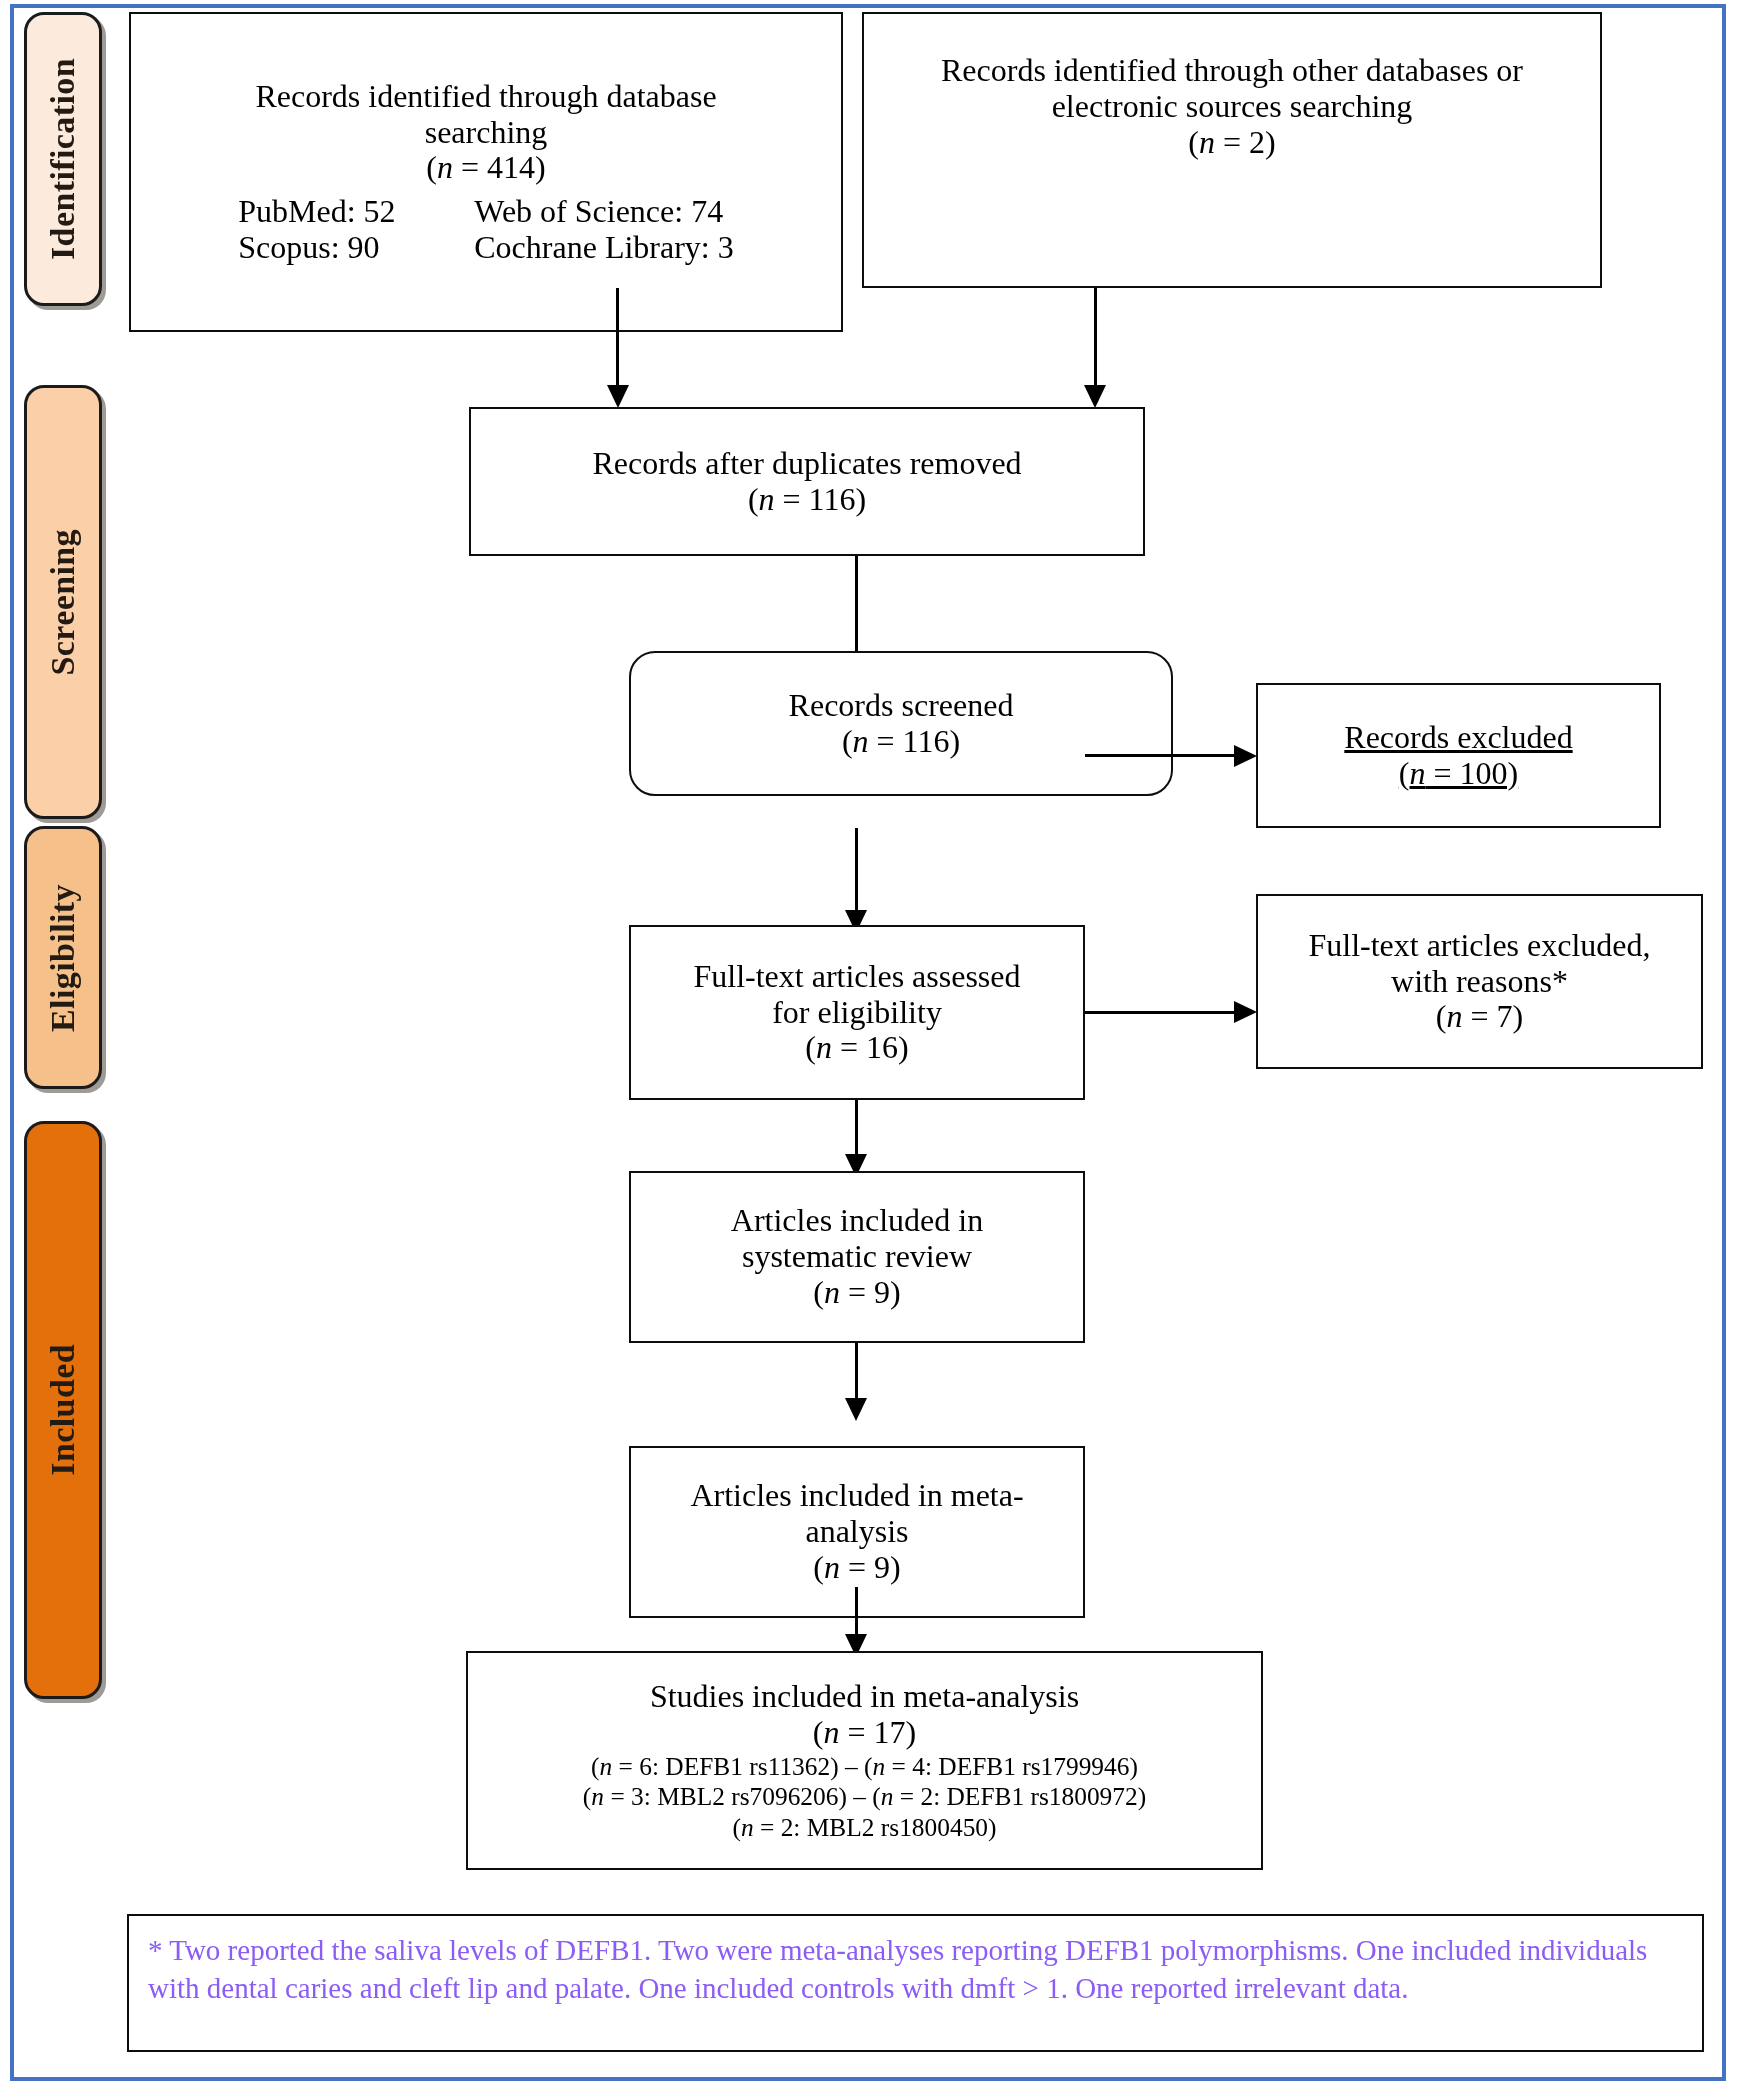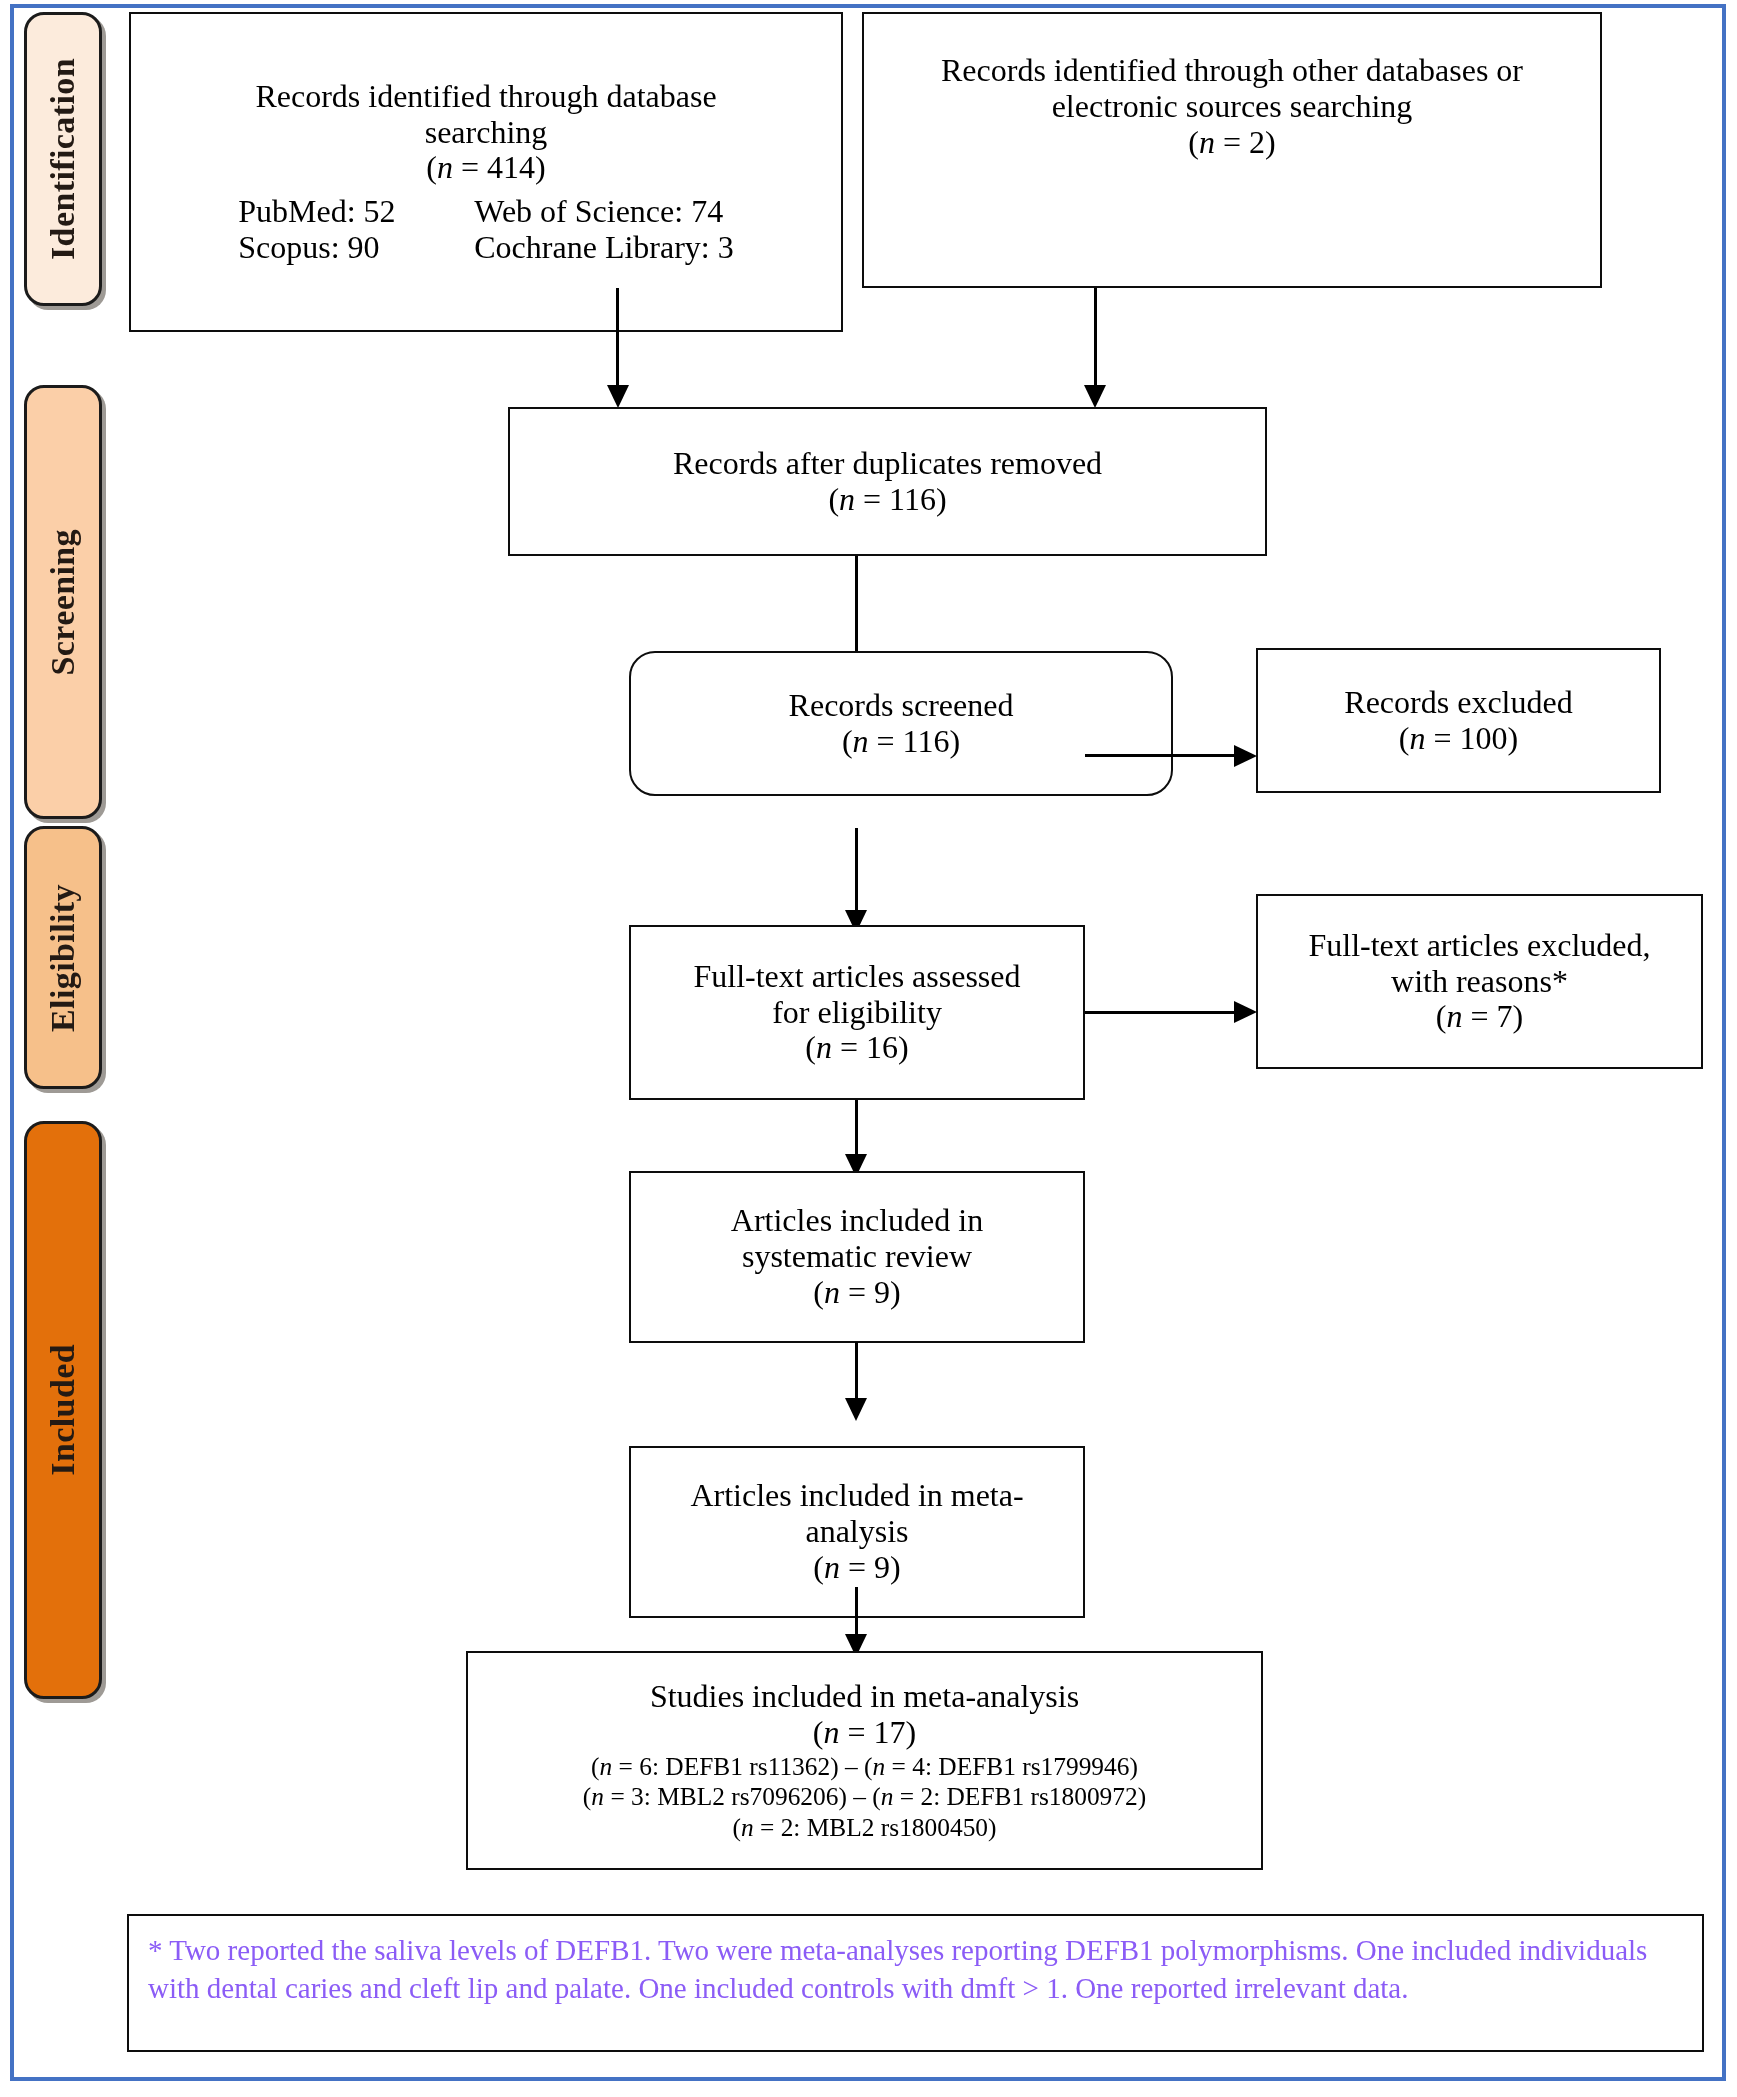--- a/index.html
+++ b/index.html
@@ -165,34 +165,34 @@
     <div class="line">electronic sources searching</div>
     <div class="line">(<span class="n-italic">n</span>&nbsp;=&nbsp;2)</div>
   </div>
 
   <div class="v-line" style="left:616px; top:288px; height:97px;"></div>
   <div class="arrow-down" style="left:607px; top:385px;"></div>
 
   <div class="v-line" style="left:1094px; top:288px; height:97px;"></div>
   <div class="arrow-down" style="left:1084px; top:385px;"></div>
 
-  <div class="flow-box" style="left:508px; top:407px; width:759px; height:149px;">
+  <div class="flow-box" style="left:469px; top:407px; width:676px; height:149px;">
     <div class="line">Records after duplicates removed</div>
     <div class="line">(<span class="n-italic">n</span>&nbsp;=&nbsp;116)</div>
   </div>
 
   <div class="v-line" style="left:855px; top:556px; height:112px;"></div>
   <div class="arrow-down" style="left:845px; top:667px;"></div>
 
   <div class="flow-box" style="left:629px; top:651px; width:544px; height:145px;border-radius:26px;">
     <div class="line">Records screened</div>
     <div class="line">(<span class="n-italic">n</span>&nbsp;=&nbsp;116)</div>
   </div>
 
-  <div class="flow-box" style="left:1256px; top:648px; width:405px; height:145px;">
+  <div class="flow-box" style="left:1256px; top:683px; width:405px; height:145px;text-decoration:underline;">
     <div class="line">Records excluded</div>
     <div class="line">(<span class="n-italic">n</span>&nbsp;=&nbsp;100)</div>
   </div>
 
   <div class="h-line" style="left:1085px; top:754px; width:151px;"></div>
   <div class="arrow-right" style="left:1234px; top:745px;"></div>
 
   <div class="v-line" style="left:855px; top:828px; height:83px;"></div>
   <div class="arrow-down" style="left:845px; top:910px;"></div>
 

